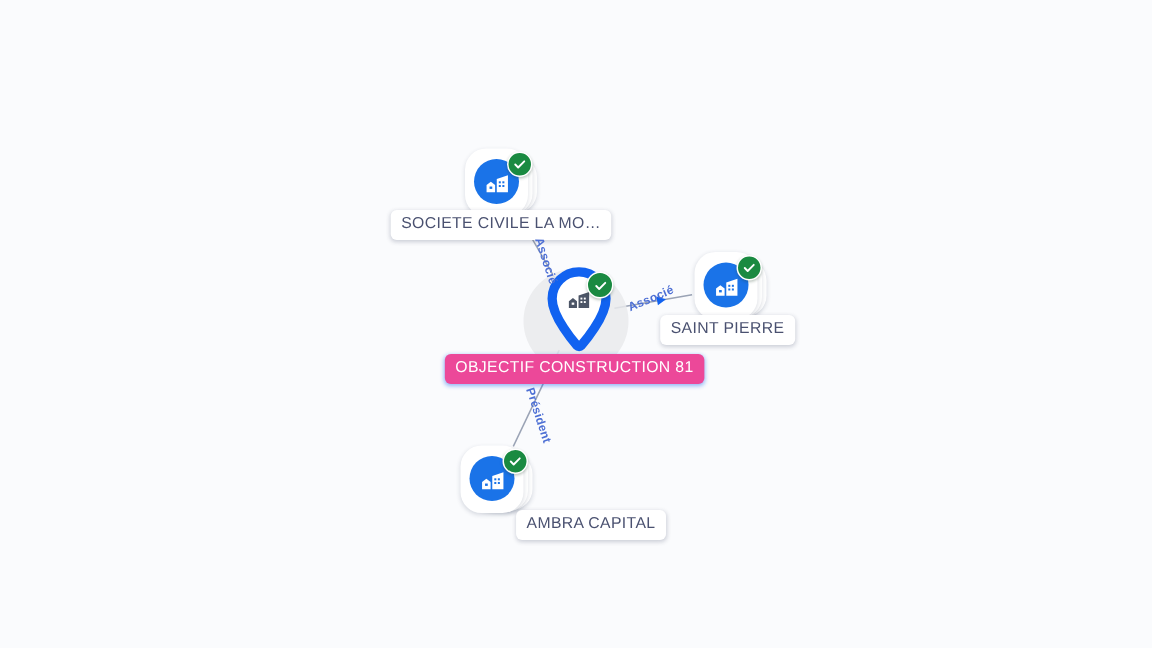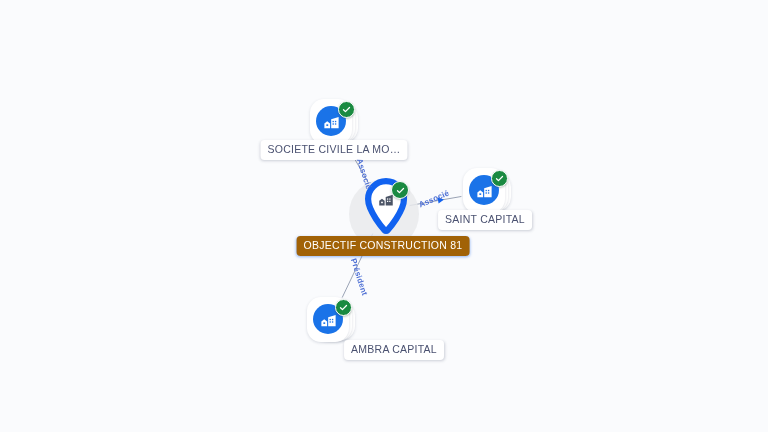--- a/index.html
+++ b/index.html
@@ -148,21 +148,21 @@
     color: #4a5170;
     font-size: 10.5px;
     letter-spacing: .25px;
     line-height: 1;
     padding: 4px 7px 5px;
     border-radius: 4px;
     white-space: nowrap;
     box-shadow: 0 1px 3px rgba(40,50,80,.22);
   }
   .node-label.is-selected {
-    background: #a16207;
+    background: #ec4899;
     color: #ffffff;
     box-shadow: 0 1px 3px rgba(17,98,240,.45);
   }
 </style>
 </head>
 <body>
 
 <div id="graph-canvas">
 
   <svg id="edge-layer" viewBox="0 0 768 432" xmlns="http://www.w3.org/2000/svg">
@@ -240,21 +240,21 @@
               <rect x="5.5" y="15.6" width="2.3" height="2" fill="#1a73e8"></rect>
             </svg>
           </div>
           <div class="verified-badge">
             <svg width="9" height="9" viewBox="0 0 24 24">
               <path d="M4 12.5l5.2 5.2L20 6.8" stroke="#ffffff" stroke-width="3.4" fill="none" stroke-linecap="round" stroke-linejoin="round"></path>
             </svg>
           </div>
         </div>
       </div>
-      <div class="node-label" style="left: 485px; top: 210px;">SAINT CAPITAL</div>
+      <div class="node-label" style="left: 485px; top: 210px;">SAINT PIERRE</div>
       <div class="node" style="left: 331px; top: 321px;">
         <div class="node-visual">
           <div class="stack-card c3"></div>
           <div class="stack-card c2"></div>
           <div class="stack-card c1"></div>
           <div class="icon-circle">
             <svg width="19" height="19" viewBox="0 0 24 24">
               <path fill="#ffffff" d="M3 20.5h7.2v-6.1l-3.6-2.8-3.6 2.8z"></path>
               <path fill="#ffffff" d="M11.6 20.5H21V6.2l-9.4 3.1z"></path>
               <rect x="13.3" y="11.2" width="1.7" height="1.7" fill="#1a73e8"></rect>

